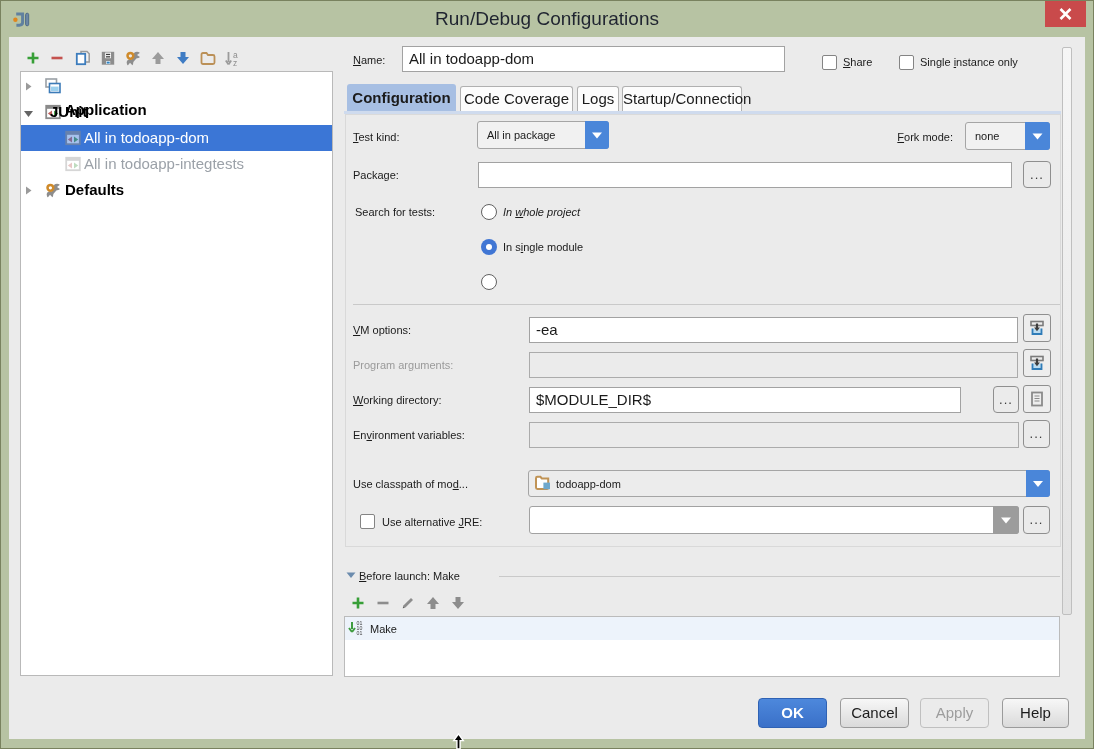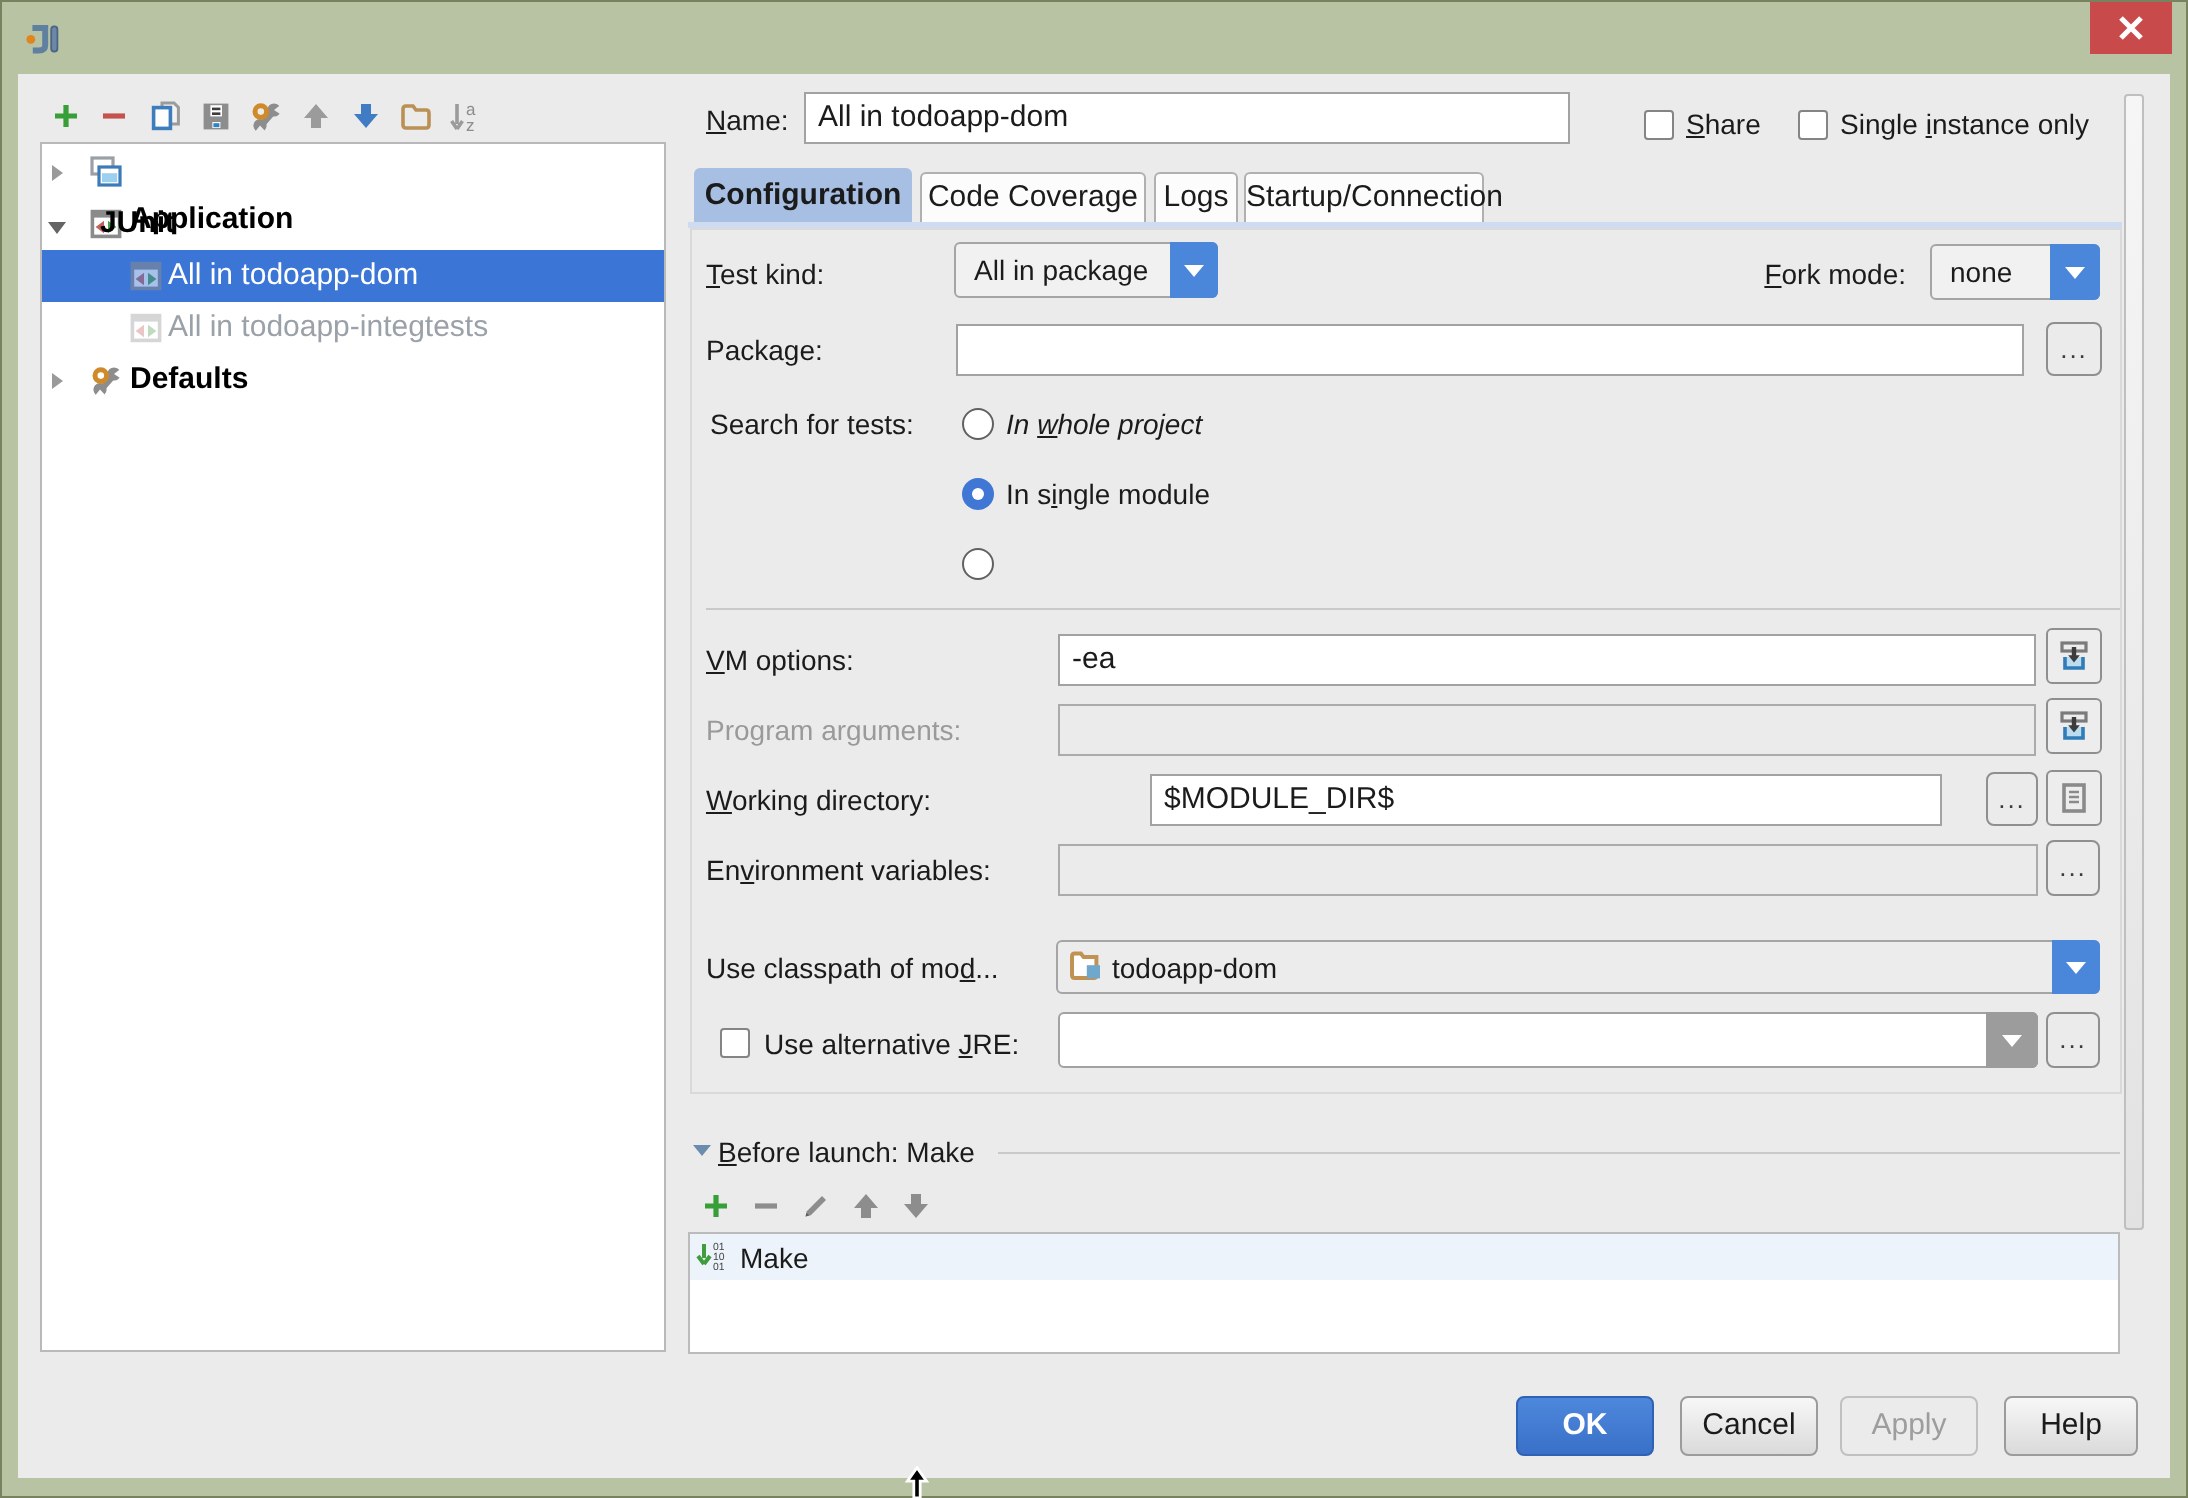--- a/index.html
+++ b/index.html
@@ -3,34 +3,35 @@
 <meta charset="utf-8">
 <style>
 html,body{margin:0;padding:0;}
 body{width:1094px;height:749px;overflow:hidden;}
 *{box-sizing:border-box;}
 #win{position:relative;width:1094px;height:749px;background:#b7c3a3;font-family:"Liberation Sans",sans-serif;box-shadow:inset 0 0 0 1px #79825f;}
 .abs{position:absolute;}
 #titleText{position:absolute;top:8px;left:0;width:1094px;text-align:center;font-size:19px;color:#1f2430;}
 #close{position:absolute;left:1045px;top:1px;width:41px;height:26px;background:#c94a4b;}
 #content{position:absolute;left:9px;top:37px;width:1076px;height:702px;background:#ebebeb;}
-.lbl{position:absolute;font-size:14px;line-height:18px;color:#1b1b1b;white-space:nowrap;}
+.lbl{position:absolute;font-size:11px;line-height:18px;color:#1b1b1b;white-space:nowrap;}
 .field{position:absolute;background:#fff;border:1px solid #a2a2a2;font-size:15px;color:#1b1b1b;padding-left:6px;}
 .dfield{position:absolute;background:#ebebeb;border:1px solid #ababab;}
 .dots{position:absolute;border:1px solid #8f8f8f;border-radius:4px;background:#ebebeb;color:#3c3c3c;text-align:center;font-size:13px;letter-spacing:1px;}
 .iconbtn{position:absolute;width:28px;height:28px;border:1px solid #8f8f8f;border-radius:3px;background:#ededed;}
 .cb{position:absolute;width:15px;height:15px;background:#fff;border:1px solid #848484;border-radius:2px;}
 .tab{position:absolute;font-size:15px;color:#1b1b1b;text-align:center;}
 .treetxt{position:absolute;font-size:15px;line-height:18px;font-weight:bold;color:#000;white-space:nowrap;}
 .btn{position:absolute;height:30px;border-radius:4px;font-size:15px;text-align:center;line-height:28px;}
 u{text-decoration:underline;}
 </style>
 </head>
 <body>
 <div id="win">
+  <div id="titleText">Run/Debug Configurations</div>
   <div id="close">
     <svg width="41" height="26" viewBox="0 0 41 26">
         <path d="M15.5 8 L25.5 18 M25.5 8 L15.5 18" stroke="#fff" stroke-width="2.6"></path>
       </svg>
   </div>
   <svg class="abs" style="left:12px;top:10px" width="19" height="19" viewBox="0 0 19 19">
     <path d="M4.2 4 H10.6 V12.6 Q10.6 15.2 7.4 15.2 H4.4" fill="none" stroke="#60809f" stroke-width="3"></path>
     <rect x="13.6" y="3.2" width="3.1" height="12.6" rx="1.5" fill="#6d88a6" stroke="#4a6585" stroke-width="0.9"></rect>
     <circle cx="3.4" cy="9.7" r="2.2" fill="#e0861c"></circle>
   </svg>
@@ -188,21 +189,21 @@
   <div class="dfield" style="left:529px;top:352px;width:489px;height:26px;"></div>
   <div class="iconbtn" style="left:1023px;top:349px;"></div>
   <svg class="abs" style="left:1029px;top:355px" width="16" height="16">
       <rect x="2" y="1.5" width="12" height="4" fill="none" stroke="#7b7b7b" stroke-width="1.6"></rect>
       <path d="M3.5 8.5 V14 H12.5 V8.5" fill="#bcdcf0" stroke="#2f7cb8" stroke-width="1.8"></path>
       <path d="M8 3.5 V8" stroke="#3c3c3c" stroke-width="2.2" fill="none"></path>
       <path d="M5.1 7.6 L10.9 7.6 L8 11.2 Z" fill="#3c3c3c"></path>
     </svg>
 
   <div class="lbl" style="left:353px;top:391px;"><u>W</u>orking directory:</div>
-  <div class="field" style="left:529px;top:387px;width:396px;height:26px;line-height:24px;margin-left:46px;">$MODULE_DIR$</div>
+  <div class="field" style="left:529px;top:387px;width:432px;height:26px;line-height:24px;">$MODULE_DIR$</div>
   <div class="dots" style="left:993px;top:386px;width:26px;height:27px;line-height:25px;">...</div>
   <div class="iconbtn" style="left:1023px;top:385px;"></div>
   <svg class="abs" style="left:1029px;top:391px" width="16" height="16">
       <rect x="3" y="1.5" width="10" height="13" fill="none" stroke="#8a8a8a" stroke-width="1.8"></rect>
       <path d="M5.5 5 H10.5 M5.5 7.5 H10.5 M5.5 10 H10.5" stroke="#8a8a8a" stroke-width="1.2"></path>
     </svg>
 
   <div class="lbl" style="left:353px;top:426px;">En<u>v</u>ironment variables:</div>
   <div class="dfield" style="left:529px;top:422px;width:490px;height:26px;"></div>
   <div class="dots" style="left:1023px;top:420px;width:27px;height:28px;line-height:26px;">...</div>

